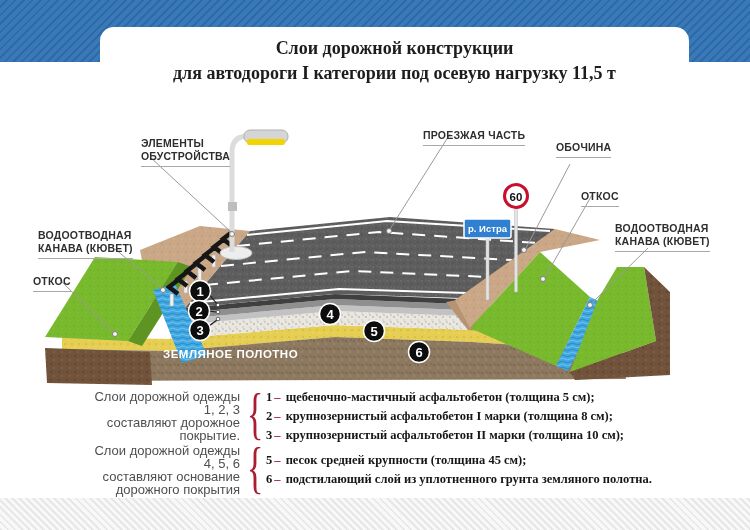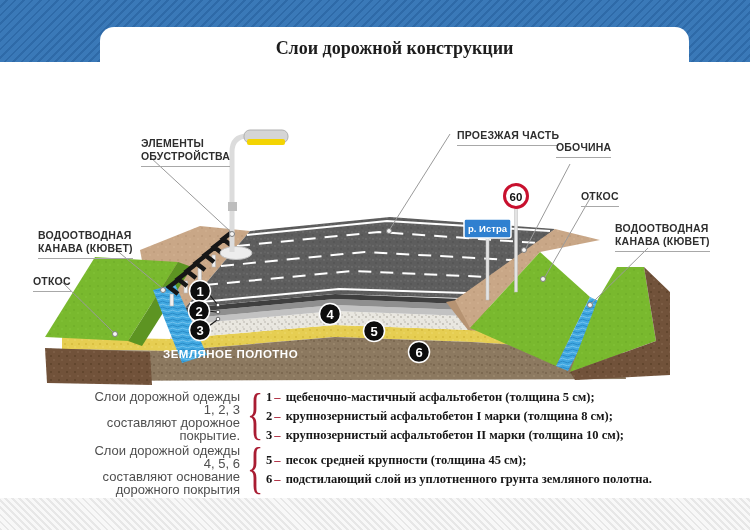--- a/index.html
+++ b/index.html
@@ -32,20 +32,21 @@
     background:repeating-linear-gradient(45deg,#e7e7e7 0 2px,#f8f8f8 2px 5px);}
 </style>
 </head>
 <body>
 
 <div id="page">
 
   <div class="band-top"></div>
   <div class="title-box">
     <div class="title-line">Слои дорожной конструкции</div>
+    <div class="title-line">для автодороги I категории под осевую нагрузку 11,5 т</div>
   </div>
 
   <svg id="diagram-svg" width="750" height="300" viewBox="0 0 750 300">
     <defs>
       <pattern id="pat-asphalt" width="7" height="7" patternUnits="userSpaceOnUse">
         <rect width="7" height="7" fill="#5d5d5d"></rect>
         <circle cx="2" cy="2" r="0.9" fill="#6e6e6e"></circle>
         <circle cx="5" cy="5" r="0.8" fill="#4c4c4c"></circle>
         <circle cx="6" cy="1" r="0.6" fill="#777777"></circle>
       </pattern>
@@ -191,21 +192,21 @@
   </svg>
 
   <div class="dlabel" style="left:93px;top:124px;width:112px;margin-left:48px;">
     <span>ЭЛЕМЕНТЫ
 ОБУСТРОЙСТВА</span></div>
   <div class="dlabel" style="left:38px;top:216px;width:114px;">
     <span>ВОДООТВОДНАЯ
 КАНАВА (КЮВЕТ)</span></div>
   <div class="dlabel" style="left:33px;top:262px;width:54px;">
     <span>ОТКОС</span></div>
-  <div class="dlabel" style="left:457px;top:116px;width:118px;">
+  <div class="dlabel" style="left:423px;top:116px;width:118px;">
     <span>ПРОЕЗЖАЯ ЧАСТЬ</span></div>
   <div class="dlabel" style="left:556px;top:128px;width:74px;">
     <span>ОБОЧИНА</span></div>
   <div class="dlabel" style="left:581px;top:177px;width:50px;">
     <span>ОТКОС</span></div>
   <div class="dlabel" style="left:615px;top:209px;width:114px;">
     <span>ВОДООТВОДНАЯ
 КАНАВА (КЮВЕТ)</span></div>
 
   <div class="legend-group" style="top:386px;">

